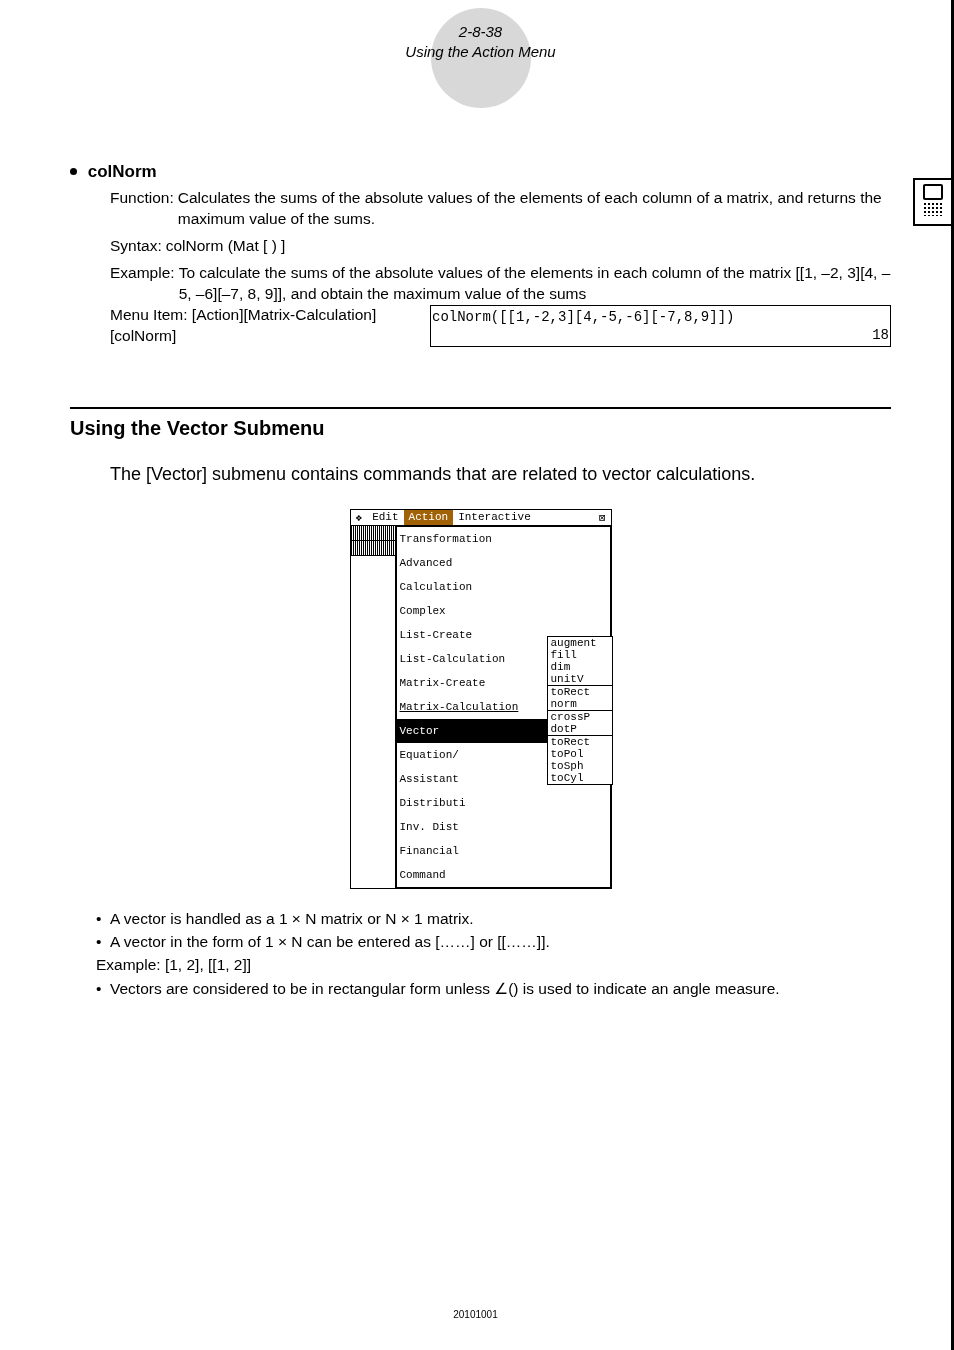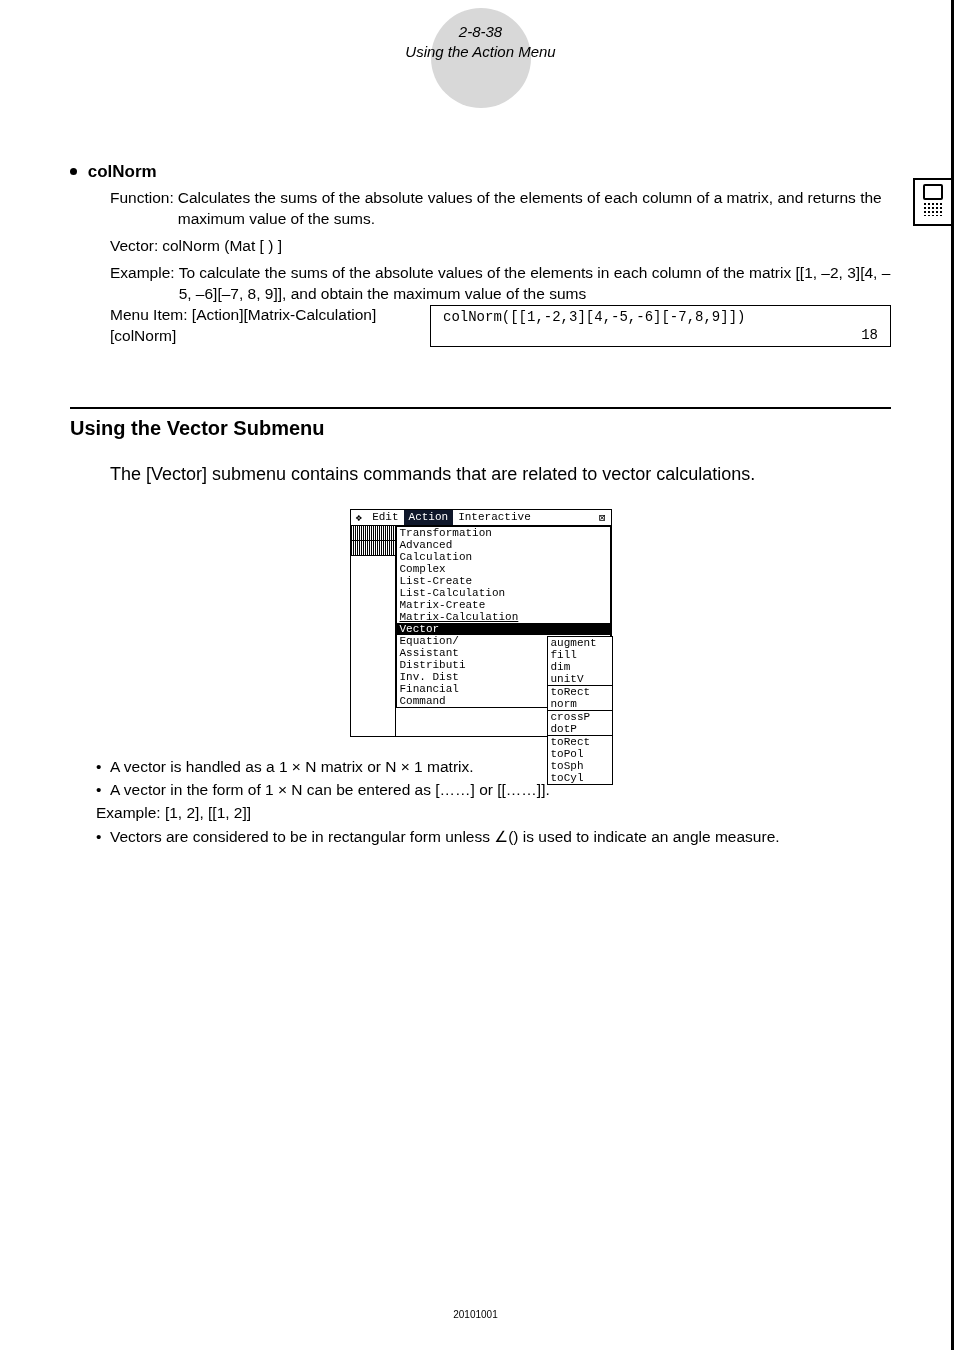--- a/index.html
+++ b/index.html
@@ -54,21 +54,21 @@
     justify-content:space-between;
   }
   .hang .label{flex:0 0 auto;padding-right:4px;}
   .hang .val{flex:1 1 auto;}
   .menu-row{display:flex;}
   .menu-left{flex:0 0 320px;}
   .calc-box{
     border:1px solid #000;
     font-family:"Courier New",monospace;
     font-size:14px;
-    padding:2px 12px;
+    padding:2px 1px;
     line-height:1.3;
     flex:1;
   }
   .calc-box .r2{text-align:right;}
   hr.sep{
     border:none;border-top:2px solid #000;
     margin:60px 0 8px 0;
   }
   h2.sec{
     font-size:20px;
@@ -86,40 +86,40 @@
     border:1px solid #000;
     background:#fff;
     font-family:"Lucida Console","Courier New",monospace;
     font-size:11px;
   }
   .ss-menubar{
     display:flex;
     border-bottom:1px solid #000;
   }
   .ss-menubar span{padding:1px 5px;}
-  .ss-menubar .sel{background:#0f172a;color:#fff;}
+  .ss-menubar .sel{background:#a16207;color:#fff;}
   .ss-body{display:flex;}
   .ss-left{
     width:44px;border-right:1px solid #000;min-height:210px;
     position:relative;
   }
   .ss-left .tool{
     border-bottom:1px solid #000;height:14px;
     background:repeating-linear-gradient(90deg,#000,#000 1px,#fff 1px,#fff 2px);
   }
   .ss-mid{
     flex:1;
     position:relative;
   }
   .menu1{
     border:1px solid #000;
     margin:0 0 0 0;
   }
   .menu1 div{
-    padding:0 3px;
+    padding:6px 3px;
     white-space:nowrap;
     position:relative;
   }
   .menu1 .hl{background:#000;color:#fff;}
   .menu1 .under{text-decoration:underline;}
   .submenu{
     position:absolute;
     right:-2px;top:110px;
     width:64px;
     border:1px solid #000;
@@ -182,21 +182,21 @@
   <span class="dot"></span>
   <span>colNorm</span>
 </div>
 
 <div class="body-block">
   <div class="hang">
     <div class="label">Function:</div>
     <div class="val">Calculates the sums of the absolute values of the elements of each column of a matrix, and returns the maximum value of the sums.</div>
   </div>
   <div class="hang">
-    <div class="label">Vector:</div>
+    <div class="label">Syntax:</div>
     <div class="val">colNorm (Mat [ ) ]</div>
   </div>
   <div class="hang">
     <div class="label">Example:</div>
     <div class="val">To calculate the sums of the absolute values of the elements in each column of the matrix [[1, –2, 3][4, –5, –6][–7, 8, 9]], and obtain the maximum value of the sums</div>
   </div>
   <div class="menu-row">
     <div class="menu-left">
       <span>Menu Item:</span>
       <span>[Action][Matrix-Calculation] [colNorm]</span>

